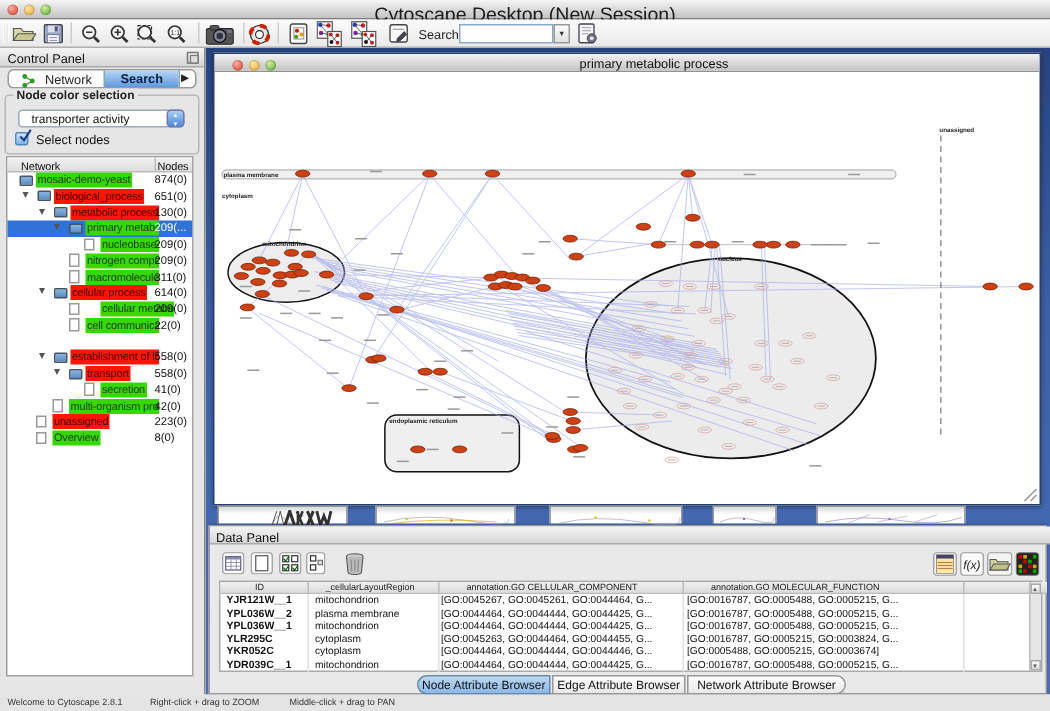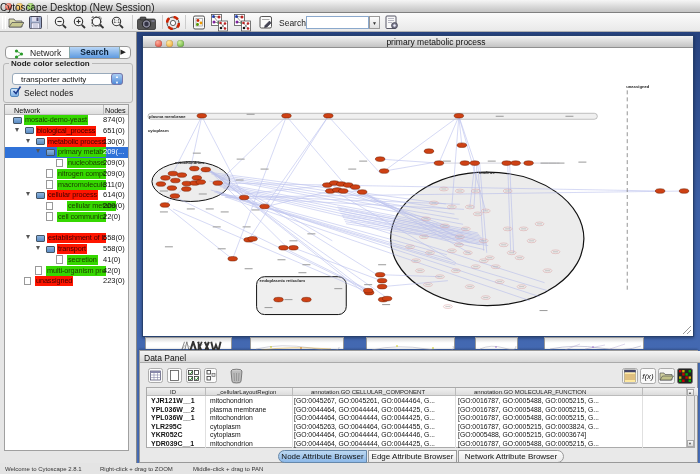--- a/index.html
+++ b/index.html
@@ -1,18 +1,18 @@
 <!DOCTYPE html>
 <html><head><meta charset="utf-8"><style>
 *{margin:0;padding:0;box-sizing:border-box;font-family:"Liberation Sans",sans-serif;}
 body{width:700px;height:474px;overflow:hidden;position:relative;background:#e8e8e8;}
 .abs{position:absolute;}
 #titlebar{left:0;top:0;width:700px;height:13px;background:linear-gradient(#f6f6f6,#cfcfcf 75%,#c4c4c4);border-bottom:1px solid #808080;}
 .light{position:absolute;top:3px;width:7px;height:7px;border-radius:50%;box-shadow:inset 0 0 1px rgba(0,0,0,.5);}
-#titlebar .t{position:absolute;left:0;right:0;top:1.5px;text-align:left;font-size:10px;color:#1a1a1a;}
+#titlebar .t{position:absolute;left:0;right:0;top:1.5px;text-align:center;font-size:13px;color:#1a1a1a;}
 #toolbar{left:0;top:13px;width:700px;height:19px;background:linear-gradient(#fbfbfb,#e9e9e9);border-bottom:1px solid #b0b0b0;}
 .sep{position:absolute;top:2px;height:14px;width:1px;background:#ccc;}
 #desk{left:137px;top:32px;width:563px;height:431px;background:linear-gradient(#27437f,#3c5fa5 40%,#4970bb);}
 #cpanel{left:0;top:32px;width:137px;height:431px;background:#e6e6e6;border-right:1px solid #888;}
 #cphead{position:absolute;left:0;top:0;width:136px;height:13px;background:linear-gradient(#f4f4f4,#d6d6d6);border-bottom:1px solid #aaa;font-size:8.5px;color:#111;}
 #tabs{position:absolute;left:5px;top:14px;width:126px;height:13px;background:#fdfdfd;border:1px solid #999;border-radius:4px;font-size:8.5px;color:#222;}
 #tabMosaic{position:absolute;left:63px;top:0;width:51px;height:11px;background:linear-gradient(#b8d6f6,#5e9ae0);border-left:1px solid #8aa;border-right:1px solid #8aa;text-align:center;font-weight:bold;color:#0a2038;font-size:8.5px;line-height:11px;}
 #grp{position:absolute;left:3px;top:31px;width:130px;height:40px;border:1px solid #b8b8b8;border-radius:3px;}
 #grp .lbl{position:absolute;left:5px;top:-5px;background:#e6e6e6;padding:0 2px;font-size:8px;font-weight:bold;color:#222;}
 #combo{position:absolute;left:8px;top:9px;width:111px;height:12px;background:#fff;border:1px solid #9ab;border-radius:3px;font-size:8px;}
@@ -165,20 +165,27 @@
       <rect x="1" y="1" width="10" height="12.5" rx="1" fill="#f8f8f8" stroke="#445" stroke-width="0.9"></rect>
       <line x1="3" y1="3.5" x2="9" y2="3.5" stroke="#99a" stroke-width="0.7"></line>
       <line x1="3" y1="5.5" x2="9" y2="5.5" stroke="#99a" stroke-width="0.7"></line>
       <line x1="3" y1="7.5" x2="7" y2="7.5" stroke="#99a" stroke-width="0.7"></line>
       <circle cx="9.5" cy="10.5" r="3" fill="#778" stroke="#334" stroke-width="0.6"></circle>
       <circle cx="9.5" cy="10.5" r="1.2" fill="#eef"></circle>
     </svg>
 </div>
 <div class="abs" id="desk"></div>
 <div class="abs" id="cpanel">
+  <div id="cphead">
+      <span style="position:absolute;left:5px;top:2px;">Control Panel</span>
+   <svg class="abs" style="right:3px;top:2px;" width="9" height="9">
+        <rect x="1" y="1" width="7" height="7" fill="none" stroke="#777" stroke-width="1"></rect>
+        <rect x="3" y="3" width="5" height="5" fill="#ddd" stroke="#777" stroke-width="0.8"></rect>
+      </svg>
+    </div>
   <div id="tabs">
     <svg class="abs" style="left:8px;top:2px;" width="10" height="10">
         <circle cx="2.5" cy="2" r="1.6" fill="#2a9a2a"></circle>
         <circle cx="2.5" cy="8" r="1.6" fill="#2a9a2a"></circle>
         <circle cx="7.5" cy="5" r="1.6" fill="#2a9a2a"></circle>
         <line x1="2.5" y1="2" x2="7.5" y2="5" stroke="#2a9a2a" stroke-width="0.8"></line>
         <line x1="2.5" y1="8" x2="7.5" y2="5" stroke="#2a9a2a" stroke-width="0.8"></line>
       </svg>
     <span style="position:absolute;left:24px;top:1px;">Network</span>
     <div id="tabMosaic">Search</div>
@@ -277,20 +284,25 @@
       </div>
 <div class="trow" style="top:160.00px;">
         <span class="page" style="left:30px;"></span>
         <span class="tt" style="left:41px;max-width:60px;background:#35d800;color:#1c3a00;">multi-organism pro</span>
         <span class="tn" style="color:#111;">42(0)</span>
       </div>
 <div class="trow" style="top:170.75px;">
         <span class="page" style="left:19px;"></span>
         <span class="tt" style="left:30px;max-width:71px;background:#ff1500;color:#400000;">unassigned</span>
         <span class="tn" style="color:#111;">223(0)</span>
+      </div>
+<div class="trow" style="top:181.50px;">
+        <span class="page" style="left:19px;"></span>
+        <span class="tt" style="left:30px;max-width:71px;background:#35d800;color:#1c3a00;">Overview</span>
+        <span class="tn" style="color:#111;">8(0)</span>
       </div>
   </div>
 </div>
 <div class="abs" id="canvaswin">
   <div id="cwtitle">
     <div class="light" style="left:12px;background:radial-gradient(circle at 35% 30%,#ffb0a0,#dd3a2a);"></div>
     <div class="light" style="left:23px;background:radial-gradient(circle at 35% 30%,#ffe9a0,#eea32e);"></div>
     <div class="light" style="left:34px;background:radial-gradient(circle at 35% 30%,#d0f0a0,#5aaa30);"></div>
     <div class="t">primary metabolic process</div>
   </div>

